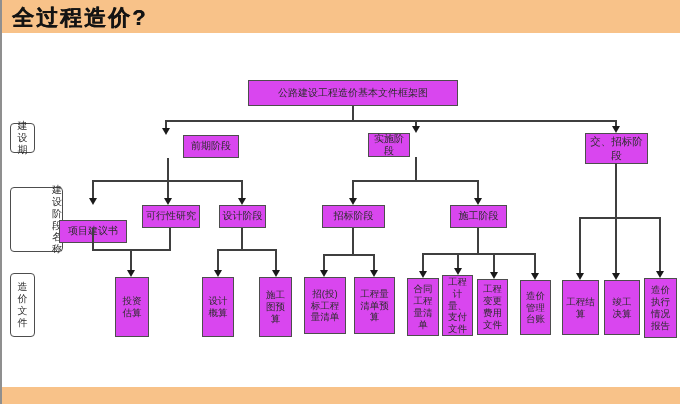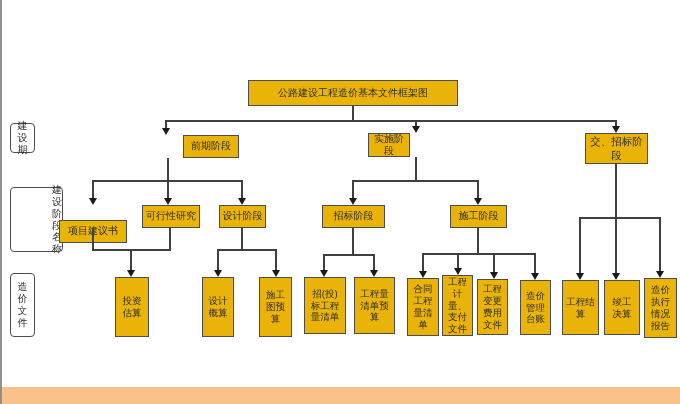--- a/index.html
+++ b/index.html
@@ -2,37 +2,40 @@
 <html style="--accent: #F8C289;"><head>
 <meta charset="utf-8">
 <style>
   html,body{margin:0;padding:0;background:#fff;}
   #page{position:relative;width:680px;height:404px;background:#fff;overflow:hidden;
         font-family:"Liberation Sans","DejaVu Sans",sans-serif;border-left:2px solid #8f8f8f;box-sizing:border-box;}
   .hdr{position:absolute;left:0;top:0;width:100%;height:33px;background:var(--accent,#F8C289);}
   .hdr .t{position:absolute;left:10px;top:3px;font-size:22px;font-weight:bold;color:#141414;
           letter-spacing:2px;text-shadow:0.6px 0 #141414;}
   .ftr{position:absolute;left:0;bottom:0;width:100%;height:17px;background:var(--accent,#F8C289);}
-  .node{position:absolute;border:1px solid #4d4d4d;background:#eab308;box-sizing:border-box;
+  .node{position:absolute;border:1px solid #4d4d4d;background:#d946ef;box-sizing:border-box;
         display:flex;align-items:center;justify-content:center;text-align:center;
         font-size:9.5px;color:#2d2d2d;line-height:1.25;word-break:break-all;padding:1px 3px;}
   .lv{font-size:10px;padding:1px 2px;}
   .side{position:absolute;border:1px solid #4d4d4d;border-radius:4px;background:#fff;box-sizing:border-box;
         display:flex;align-items:center;justify-content:center;text-align:center;
         font-size:10px;color:#2d2d2d;line-height:1.18;word-break:break-all;padding:2px 5px;}
   .vl{position:absolute;width:2px;background:#3f3f3f;}
   .hl{position:absolute;height:2px;background:#3f3f3f;}
   .ah{position:absolute;width:0;height:0;border-left:4px solid transparent;
       border-right:4px solid transparent;border-top:7px solid #1a1a1a;}
 </style>
 </head>
 <body>
 
 <div id="page">
 
+  <div class="hdr">
+    <span class="t">全过程造价?</span>
+  </div>
 
   <div>
 
     <div class="side" style="left:8px;top:123px;width:25px;height:30px;">建设期</div>
     <div class="side" style="left:8px;top:187px;width:25px;height:65px;padding-left:46px;">建设阶段名称</div>
     <div class="side" style="left:8px;top:273px;width:25px;height:64px;">造价文件</div>
 
     <div class="node lv" style="left:246px;top:80px;width:210px;height:26px;">公路建设工程造价基本文件框架图</div>
     <div class="node lv" style="left:137px;top:135px;width:56px;height:23px;margin-left:44px;">前期阶段</div>
     <div class="node lv" style="left:366px;top:133px;width:42px;height:24px;">实施阶段</div>

